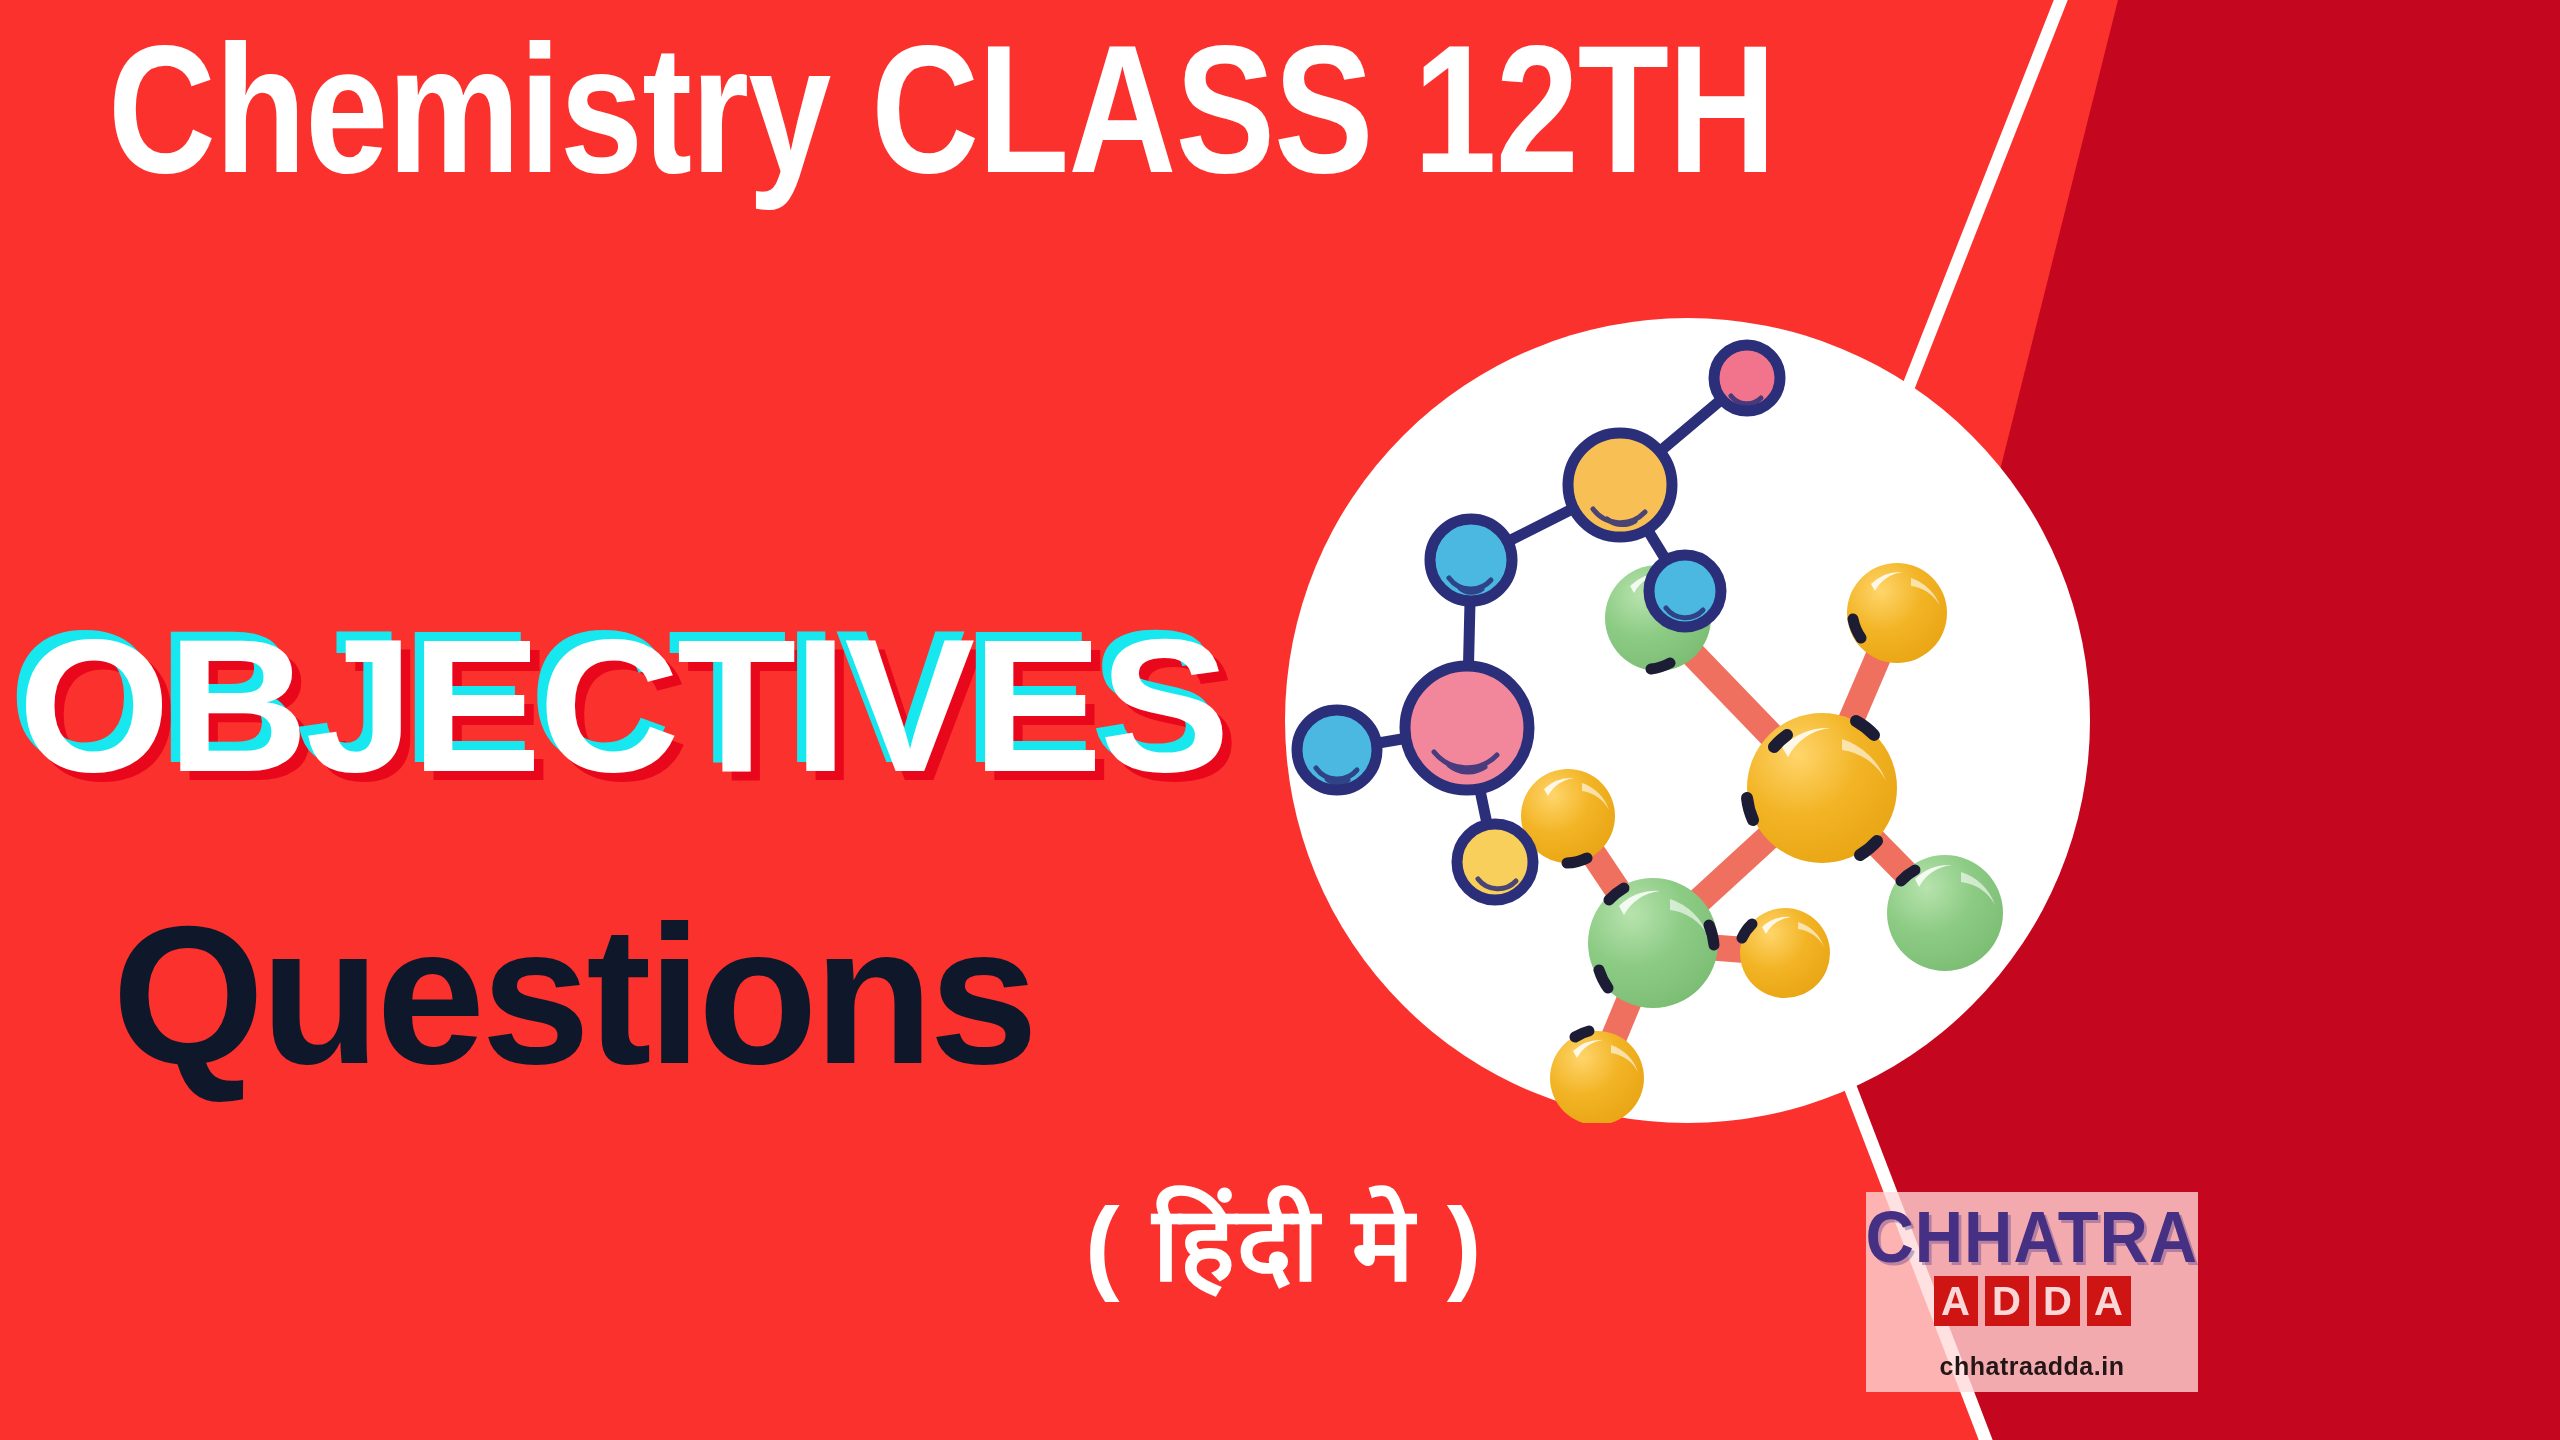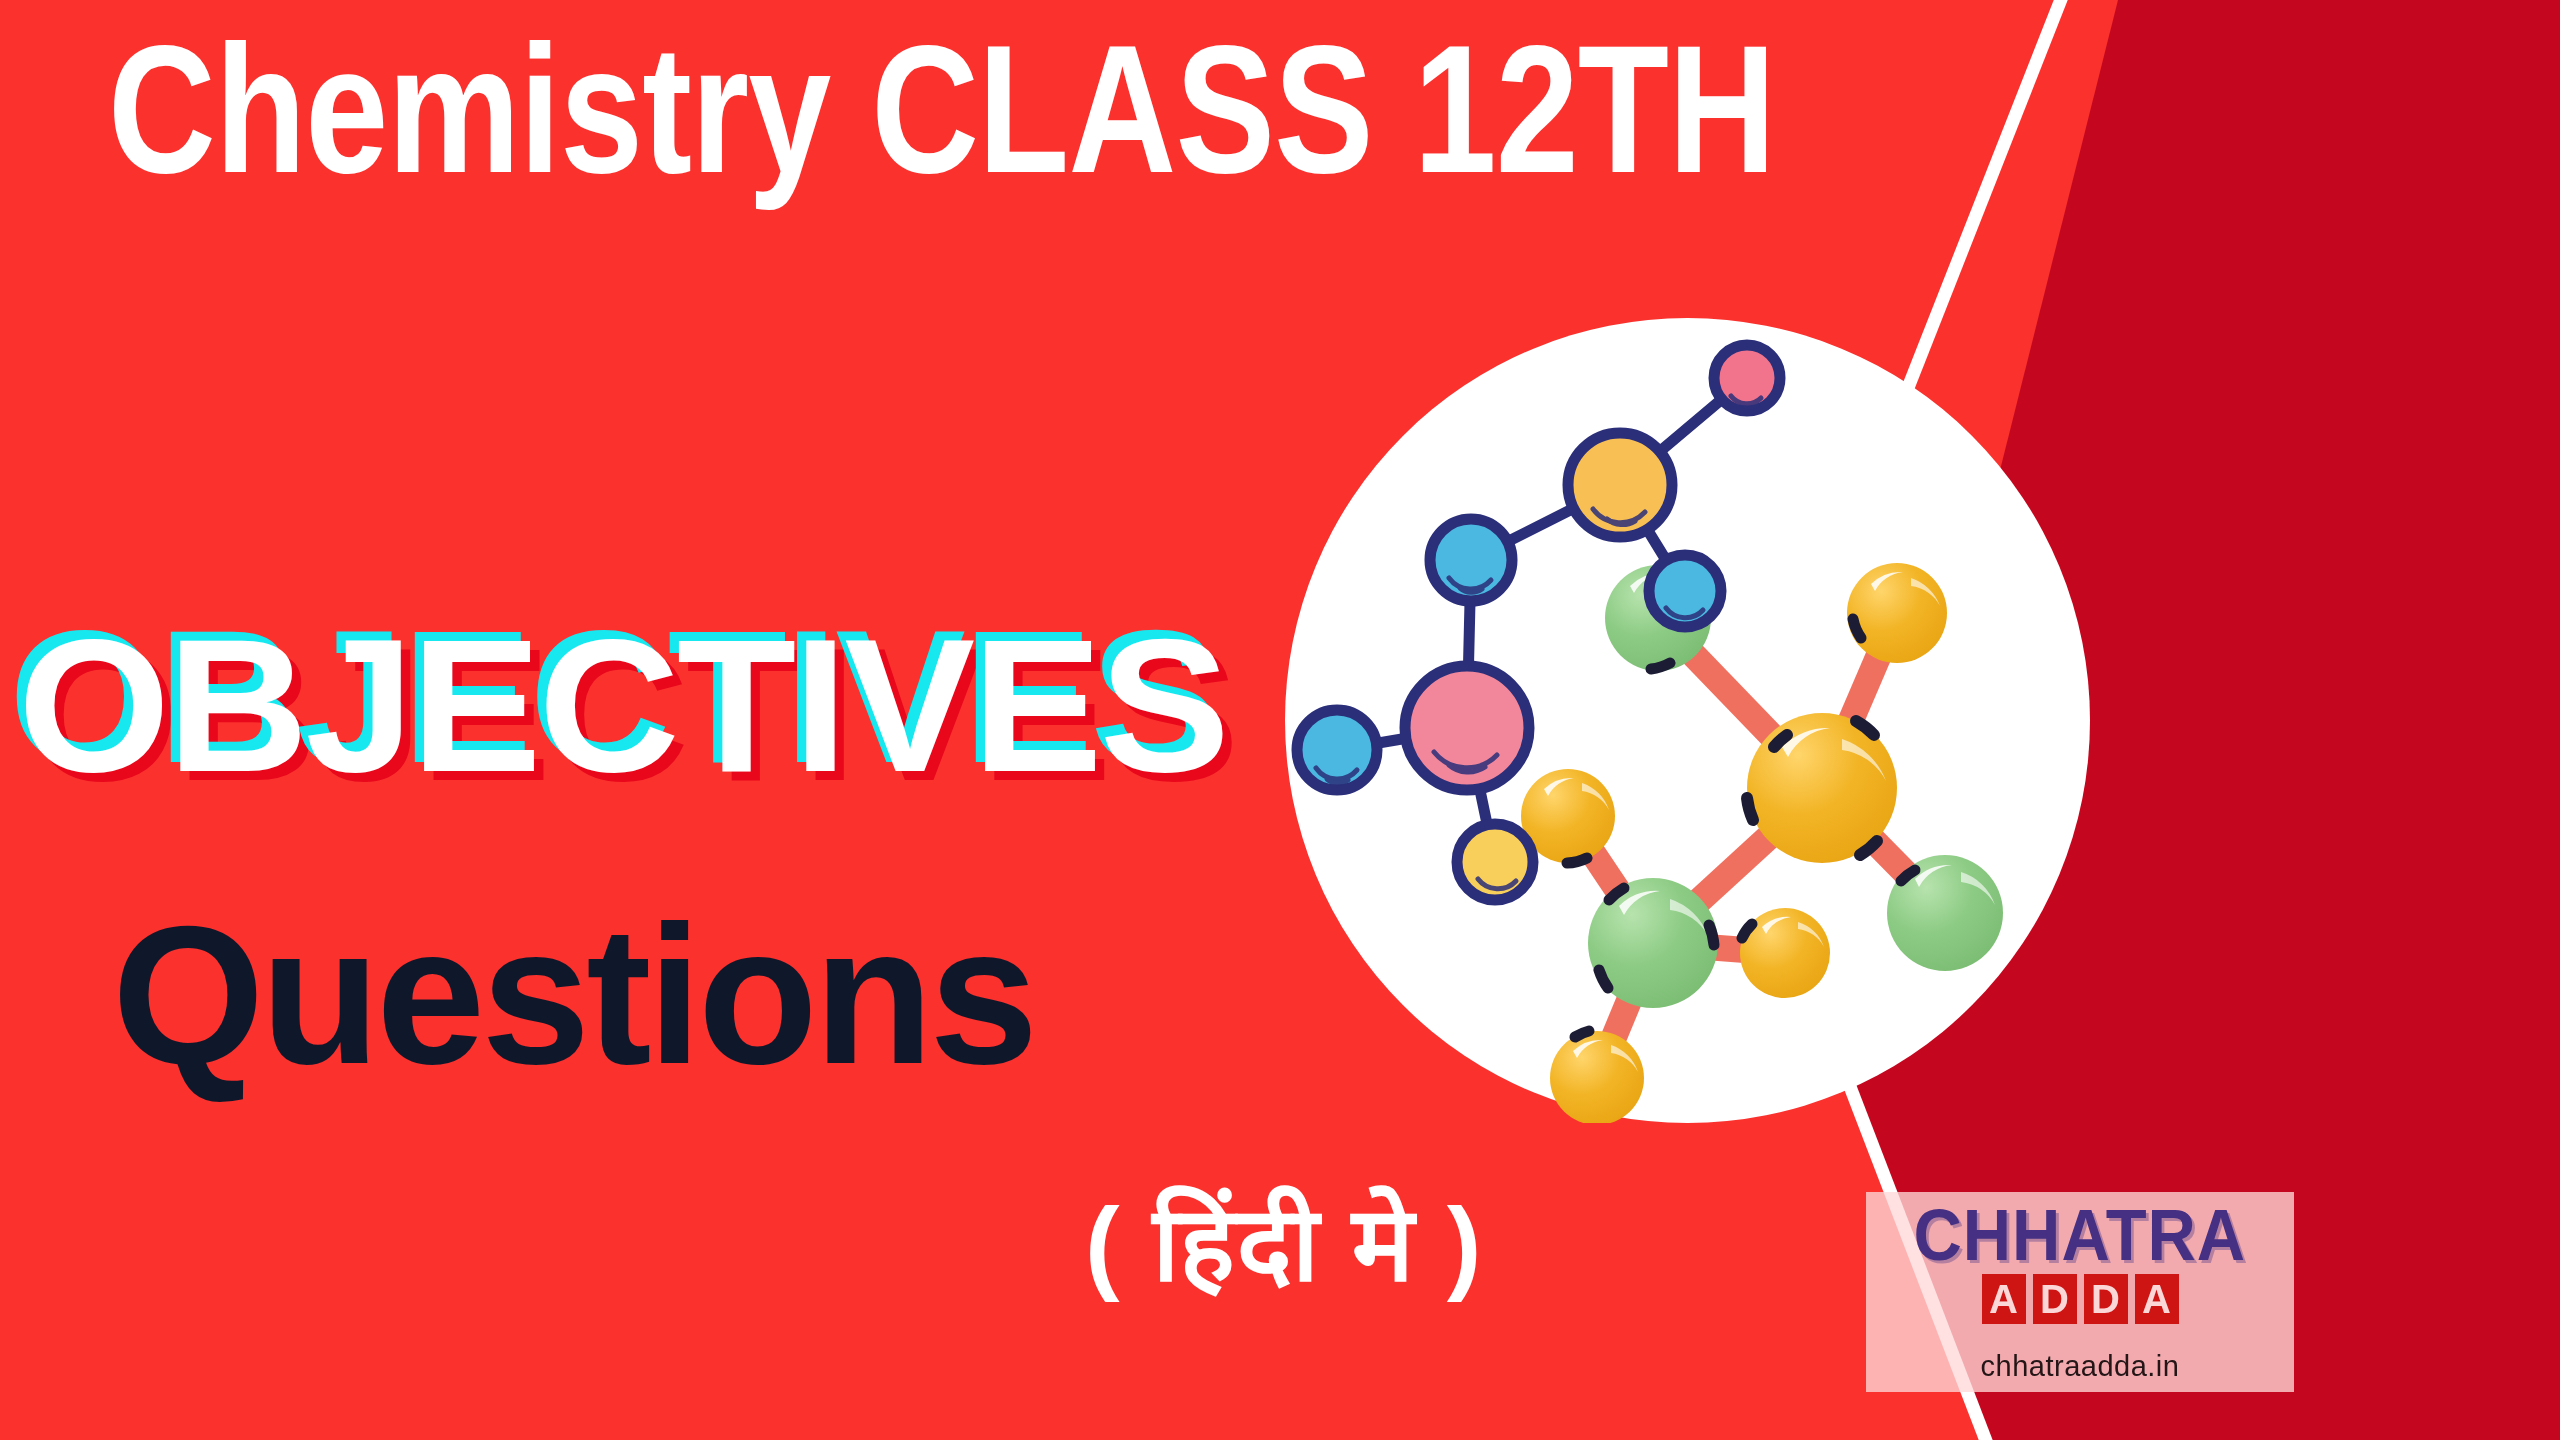--- a/index.html
+++ b/index.html
@@ -132,21 +132,21 @@
     color: #ffffff;
     white-space: nowrap;
     letter-spacing: 2px;
   }
 
   
   .logo-box {
     position: absolute;
     left: 1866px;
     top: 1192px;
-    width: 428px;
+    width: 332px;
     height: 200px;
     background: rgba(255, 216, 216, 0.78);
     display: flex;
     flex-direction: column;
     align-items: center;
     justify-content: center;
     overflow: hidden;
   }
   .logo-chhatra {
     font-size: 72px;
@@ -168,22 +168,22 @@
     height: 50px;
     background: #cf1414;
     color: #fbd7d7;
     font-size: 40px;
     font-weight: 700;
     line-height: 50px;
     text-align: center;
   }
   .logo-url {
     margin-top: 26px;
-    font-size: 29px;
-    font-weight: 400;
+    font-size: 25px;
+    font-weight: 700;
     color: #241616;
     letter-spacing: 0.5px;
   }
 </style>
 </head>
 <body>
 
 <div id="poster">
 
   <div class="bg-base"></div>

